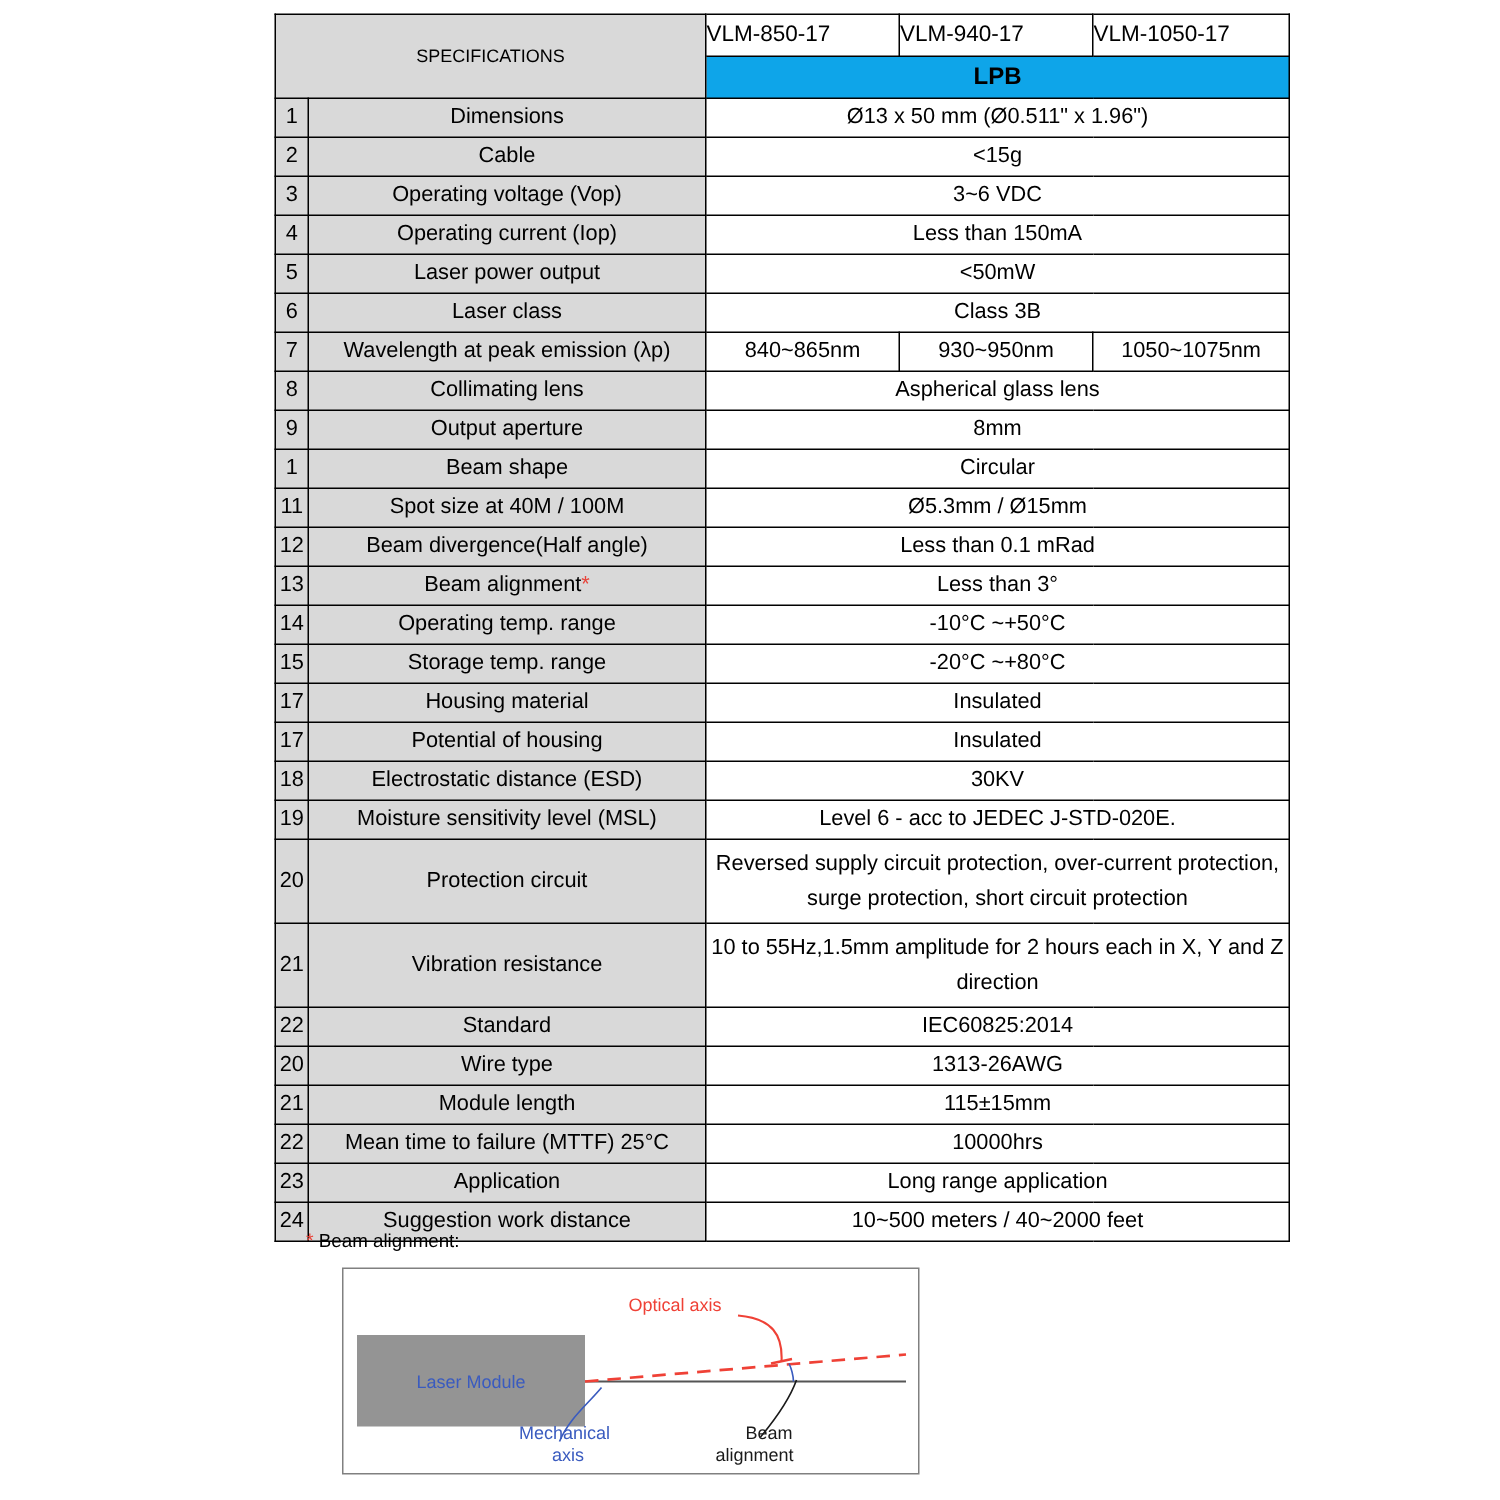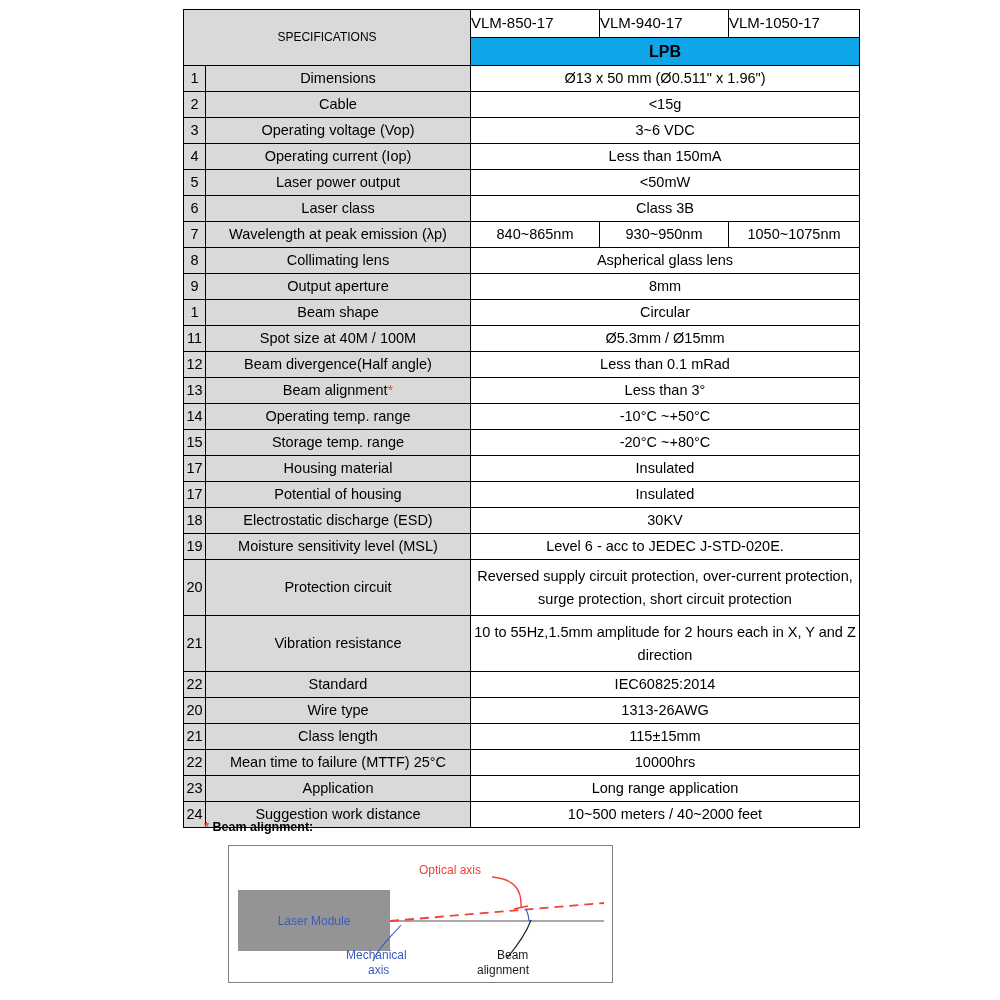--- a/index.html
+++ b/index.html
@@ -89,21 +89,20 @@
 
   .red-star { color: #e8443a; }
 
   
   #footnote {
     position: absolute;
     left: 204px;
     top: 819px;
     font-size: 12.5px;
     white-space: nowrap;
-    font-weight: bold;
   }
   #footnote .star { color: #e8443a; font-size: 13px; }
 
   
   #diagram {
     position: absolute;
     left: 228px;
     top: 845px;
     width: 385px;
     height: 138px;
@@ -221,21 +220,21 @@
           <td class="label">Housing material</td>
           <td class="val" colspan="3">Insulated</td>
         </tr>
         <tr>
           <td class="num">17</td>
           <td class="label">Potential of housing</td>
           <td class="val" colspan="3">Insulated</td>
         </tr>
         <tr>
           <td class="num">18</td>
-          <td class="label">Electrostatic discharge (ESD)</td>
+          <td class="label">Electrostatic distance (ESD)</td>
           <td class="val" colspan="3">30KV</td>
         </tr>
         <tr>
           <td class="num">19</td>
           <td class="label">Moisture sensitivity level (MSL)</td>
           <td class="val" colspan="3">Level 6 - acc to JEDEC J-STD-020E.</td>
         </tr>
         <tr>
           <td class="num">20</td>
           <td class="label">Protection circuit</td>
@@ -251,21 +250,21 @@
           <td class="label">Standard</td>
           <td class="val" colspan="3">IEC60825:2014</td>
         </tr>
         <tr>
           <td class="num">20</td>
           <td class="label">Wire type</td>
           <td class="val" colspan="3">1313-26AWG</td>
         </tr>
         <tr>
           <td class="num">21</td>
-          <td class="label">Class length</td>
+          <td class="label">Module length</td>
           <td class="val" colspan="3">115±15mm</td>
         </tr>
         <tr>
           <td class="num">22</td>
           <td class="label">Mean time to failure (MTTF) 25°C</td>
           <td class="val" colspan="3">10000hrs</td>
         </tr>
         <tr>
           <td class="num">23</td>
           <td class="label">Application</td>

